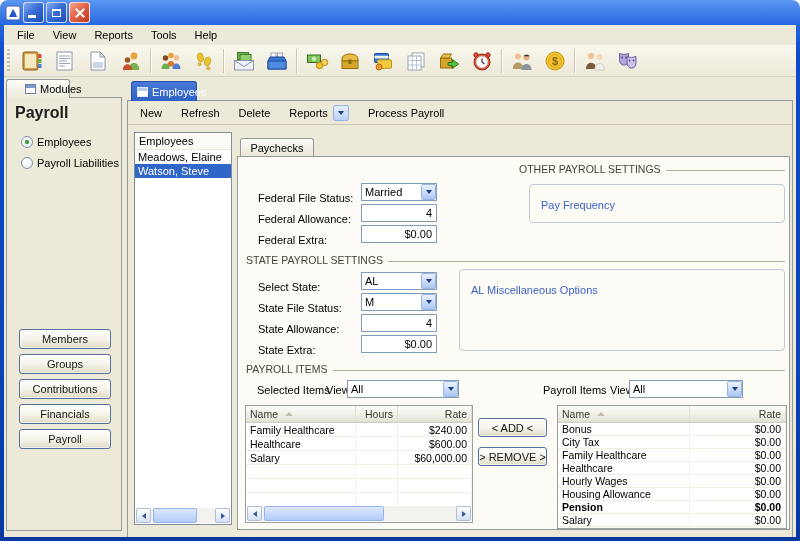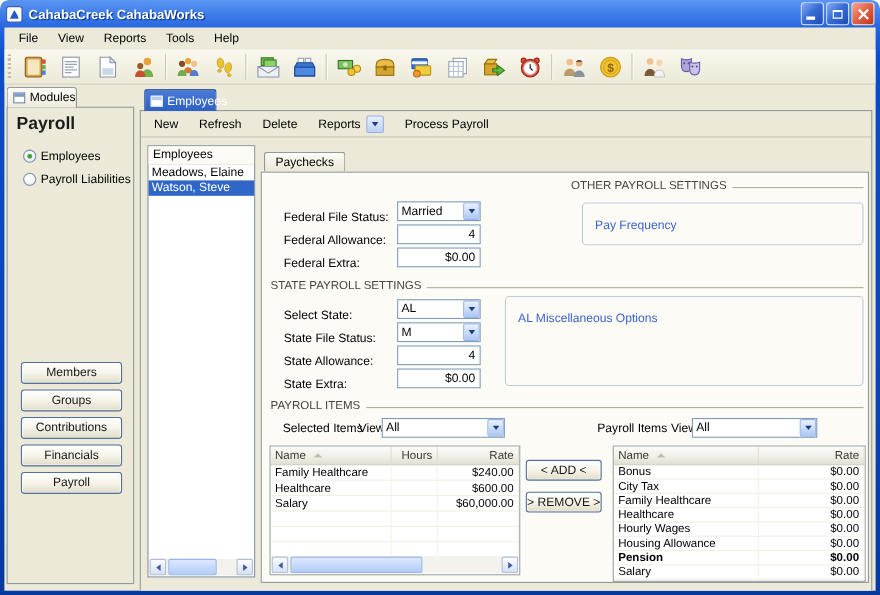--- a/index.html
+++ b/index.html
@@ -24,21 +24,21 @@
   .menu-item{padding:3px 9px;}
   .toolbar{position:absolute;top:20px;left:0;right:0;height:31px;display:flex;align-items:center;
     background:linear-gradient(180deg,#faf8ee,#ece9d8);border-bottom:1px solid #d6d2c0;}
   .grip{width:3px;height:24px;margin:0 5px 0 3px;border-radius:2px;
     background:repeating-linear-gradient(180deg,#c2bea8 0 2px,transparent 2px 4px);}
   .tbtn{width:33px;height:28px;display:flex;align-items:center;justify-content:center;}
   .tbtn svg{width:24px;height:24px;display:block;}
   .tsep{width:1px;height:24px;background:#ccc8b4;box-shadow:1px 0 0 #fdfcf6;margin:0 3px;}
 
   .side-tab{position:absolute;left:2px;top:54px;width:64px;height:19px;background:linear-gradient(180deg,#fdfcf6,#eeebdc);
-    border:1px solid #919b9c;border-bottom:none;border-radius:3px 3px 0 0;display:flex;align-items:center;padding-left:5px;box-sizing:border-box;z-index:2;}
+    border:1px solid #919b9c;border-bottom:none;border-radius:3px 3px 0 0;display:flex;align-items:center;padding-left:18px;box-sizing:border-box;z-index:2;}
   .win-ico{width:11px;height:10px;border:1px solid #6a82a8;background:#fff;margin-right:4px;position:relative;flex:none;box-sizing:border-box;}
   .win-ico::before{content:'';position:absolute;left:0;top:0;right:0;height:3px;background:#7a9ac8;}
   .win-ico.lite{border-color:#dfe8f6;}
   .win-ico.lite::before{background:#b8ccec;}
   .side-panel{position:absolute;left:2px;top:72px;width:116px;height:434px;border:1px solid #919b9c;background:#ece9d8;box-sizing:border-box;}
   .side-heading{position:absolute;left:8px;top:6px;font-size:16px;font-weight:bold;color:#1c1c1c;}
   .side-options{position:absolute;left:14px;top:33px;}
   .opt-row{display:flex;align-items:center;height:21px;}
   .radio{width:12px;height:12px;border-radius:50%;border:1px solid #7b94b5;margin-right:4px;position:relative;flex:none;box-sizing:border-box;
     background:radial-gradient(circle at 35% 30%,#ffffff 25%,#e2e7ee);}
@@ -100,21 +100,20 @@
 </style>
 </head>
 <body>
 
 <div class="window">
   <div class="titlebar">
     <span class="app-ico" id="app-ico"><svg viewBox="0 0 16 16">
           <rect x="1" y="1" width="14" height="14" rx="2" fill="#fff" stroke="#4060a8"></rect>
           <path d="M4 12L8 4l3 5 1 3z" fill="#2858c8"></path>
         </svg></span>
-    <span class="title-text">CahabaCreek CahabaWorks</span>
     <span class="win-controls" id="win-controls">
         <div class="tb-btn tb-min">
           <span class="g-min"></span>
         </div>
         <div class="tb-btn tb-max">
           <span class="g-max"></span>
         </div>
         <div class="tb-btn tb-close">
           <span class="g-close"></span>
         </div>

